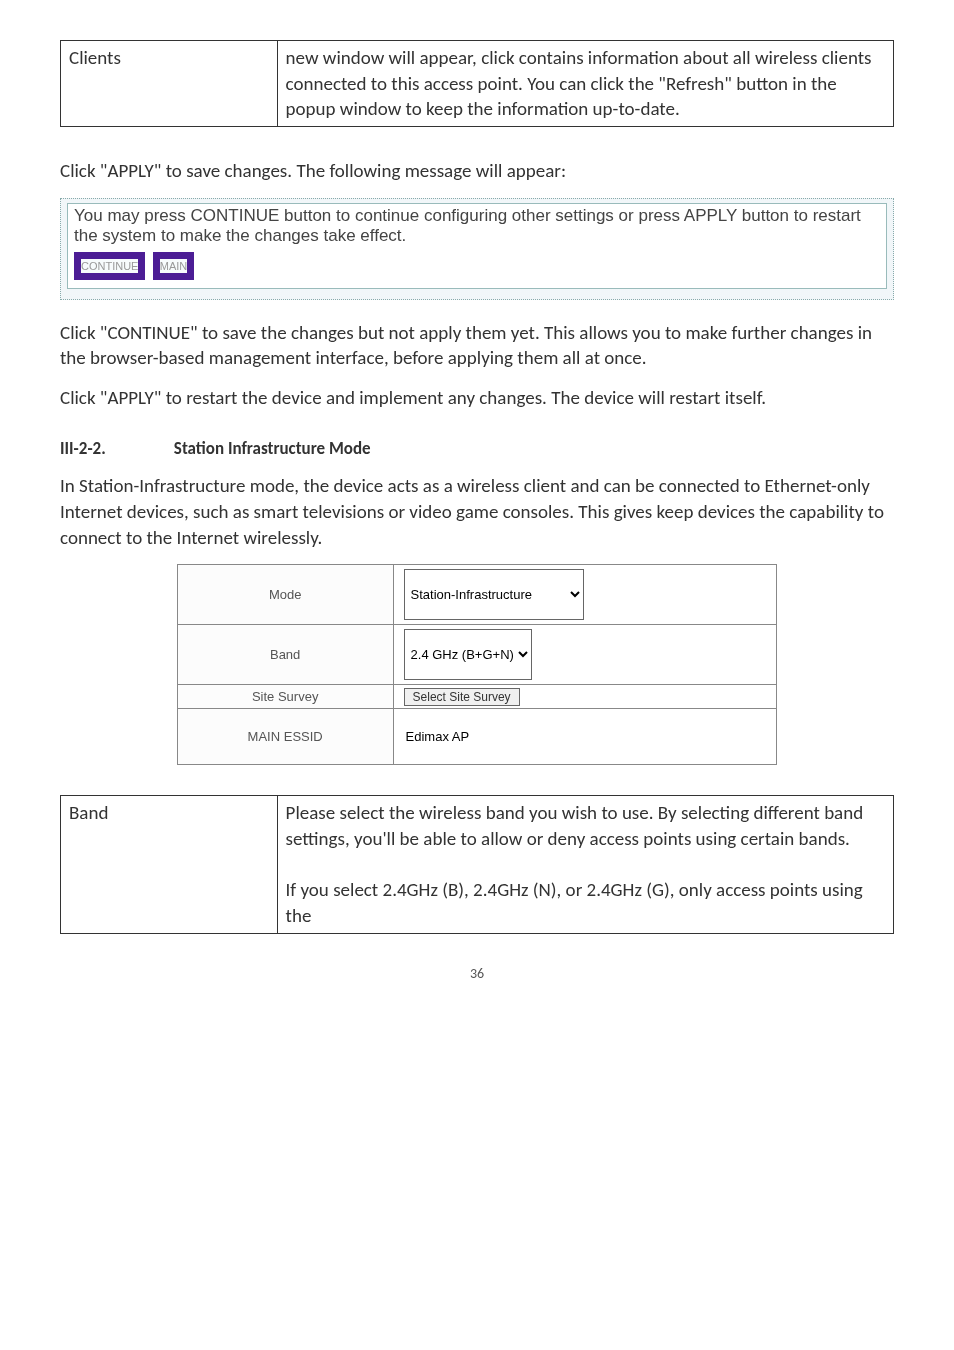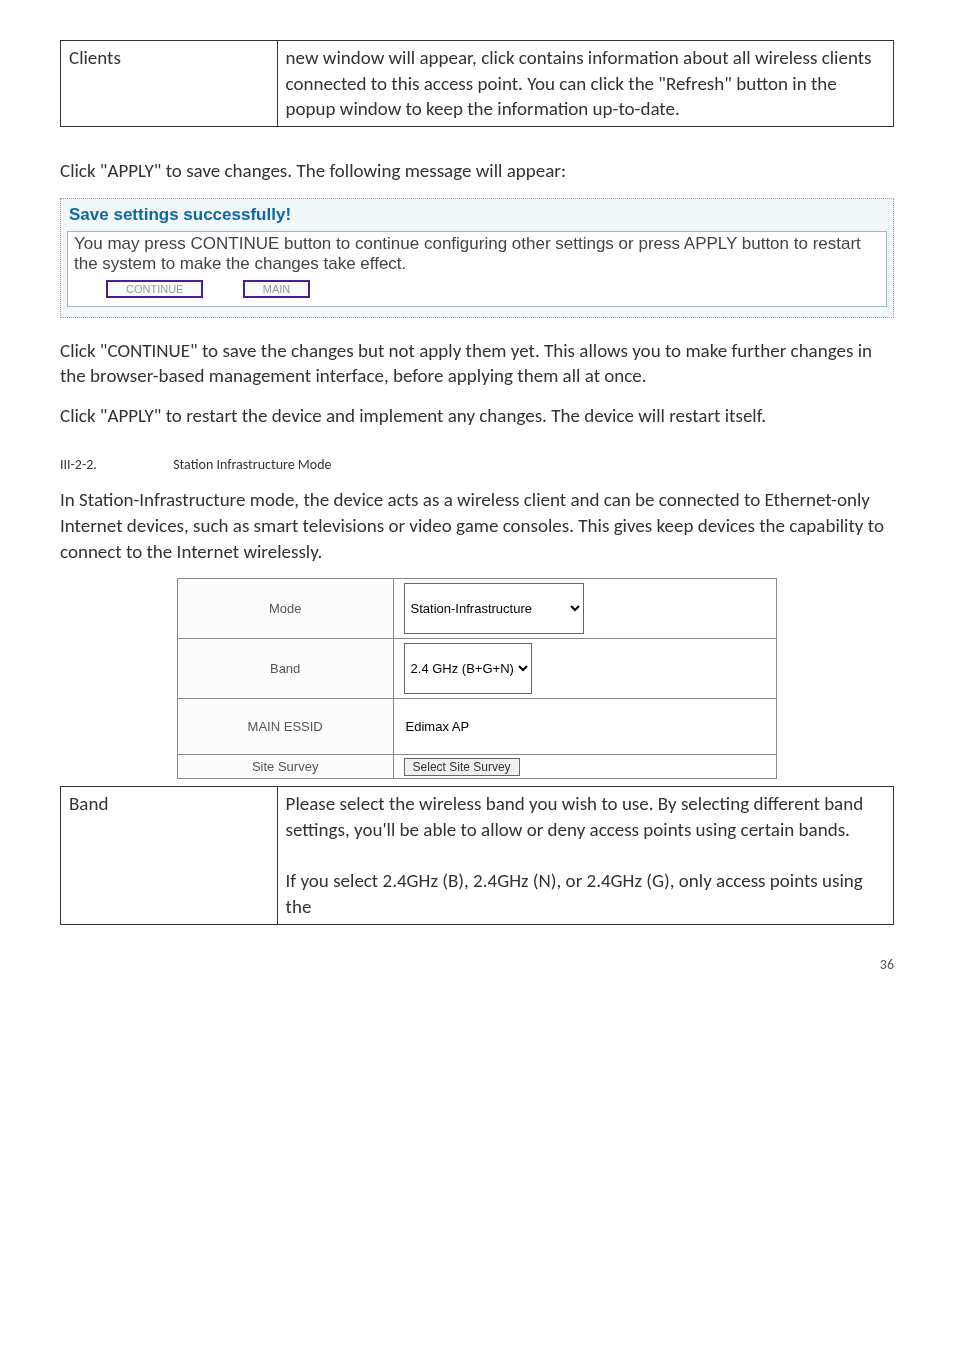--- a/index.html
+++ b/index.html
@@ -56,40 +56,39 @@
     color: #444;
   }
   .fieldset-row .msg {
     font-size: 17px;
     margin-bottom: 6px;
   }
   .ui-btn {
     display: inline-block;
     font-size: 11px;
     color: #999;
-    border: 2px solid #4c1d95;
+    border: 7px solid #4c1d95;
     background: #f7fbfc;
-    padding: 1px 18px;
+    padding: 1px 0;
     margin-right: 4px;
     cursor: pointer;
-    margin-left: 32px;
   }
   .heading {
-    font-weight: normal;
+    font-weight: bold;
     margin: 28px 0 10px 0;
-    font-size: 14px;
+    font-size: 17px;
   }
   .heading .num {
     display: inline-block;
     width: 110px;
   }
   
   .config-shot {
     width: 72%;
-    margin: 14px auto 7px auto;
+    margin: 14px auto 30px auto;
     border-collapse: collapse;
     font-family: Verdana, Arial, sans-serif;
     border-radius: 26px;
   }
   .config-shot td {
     border: 1px solid #888;
     padding: 4px 10px;
     font-size: 13px;
     background: #fff;
   }
@@ -107,21 +106,21 @@
     padding: 16px 2px;
   }
   .config-shot .ui-btn2 {
     font-size: 12px;
     border: 1px solid #666;
     background: #f0f0f0;
     padding: 1px 8px;
     cursor: pointer;
   }
   .page-num {
-    text-align: right;
+    text-align: center;
     font-size: 14px;
     color: #555;
     margin-top: 30px;
   }
 </style>
 </head>
 <body>
 
 <table class="doc-table">
   <tbody>
@@ -129,21 +128,20 @@
     <td class="label">Clients</td>
     <td>new window will appear, click contains information about all wireless clients connected to this access point. You can click the "Refresh" button in the popup window to keep the information up-to-date.</td>
   </tr>
 </tbody>
   </table>
 
 <p class="body">Click "APPLY" to save changes. The following message will appear:</p>
 
 <div class="screenshot-box">
   <div class="dotted-panel">
-    <div class="save-title">Save settings successfully!</div>
     <div class="fieldset-row">
       <div class="msg">You may press CONTINUE button to continue configuring other settings or press APPLY button to restart the system to make the changes take effect.</div>
       <span class="ui-btn">CONTINUE</span>
       <span class="ui-btn">MAIN</span>
     </div>
   </div>
 </div>
 
 <p class="body">Click "CONTINUE" to save the changes but not apply them yet. This allows you to make further changes in the browser-based management interface, before applying them all at once.</p>
 
@@ -168,29 +166,29 @@
   </tr>
   <tr>
     <td class="lbl">Band</td>
     <td>
       <select style="width:128px;">
         <option>2.4 GHz (B+G+N)</option>
       </select>
     </td>
   </tr>
   <tr>
+    <td class="lbl">Site Survey</td>
+    <td>
+      <span class="ui-btn2">Select Site Survey</span>
+    </td>
+  </tr>
+  <tr>
     <td class="lbl">MAIN ESSID</td>
     <td>
       <input type="text" style="width: 220px; border: none;" value="Edimax AP">
-    </td>
-  </tr>
-  <tr>
-    <td class="lbl">Site Survey</td>
-    <td>
-      <span class="ui-btn2">Select Site Survey</span>
     </td>
   </tr>
 </tbody>
   </table>
 
 <table class="doc-table">
   <tbody>
       <tr>
     <td class="label">Band</td>
     <td>

